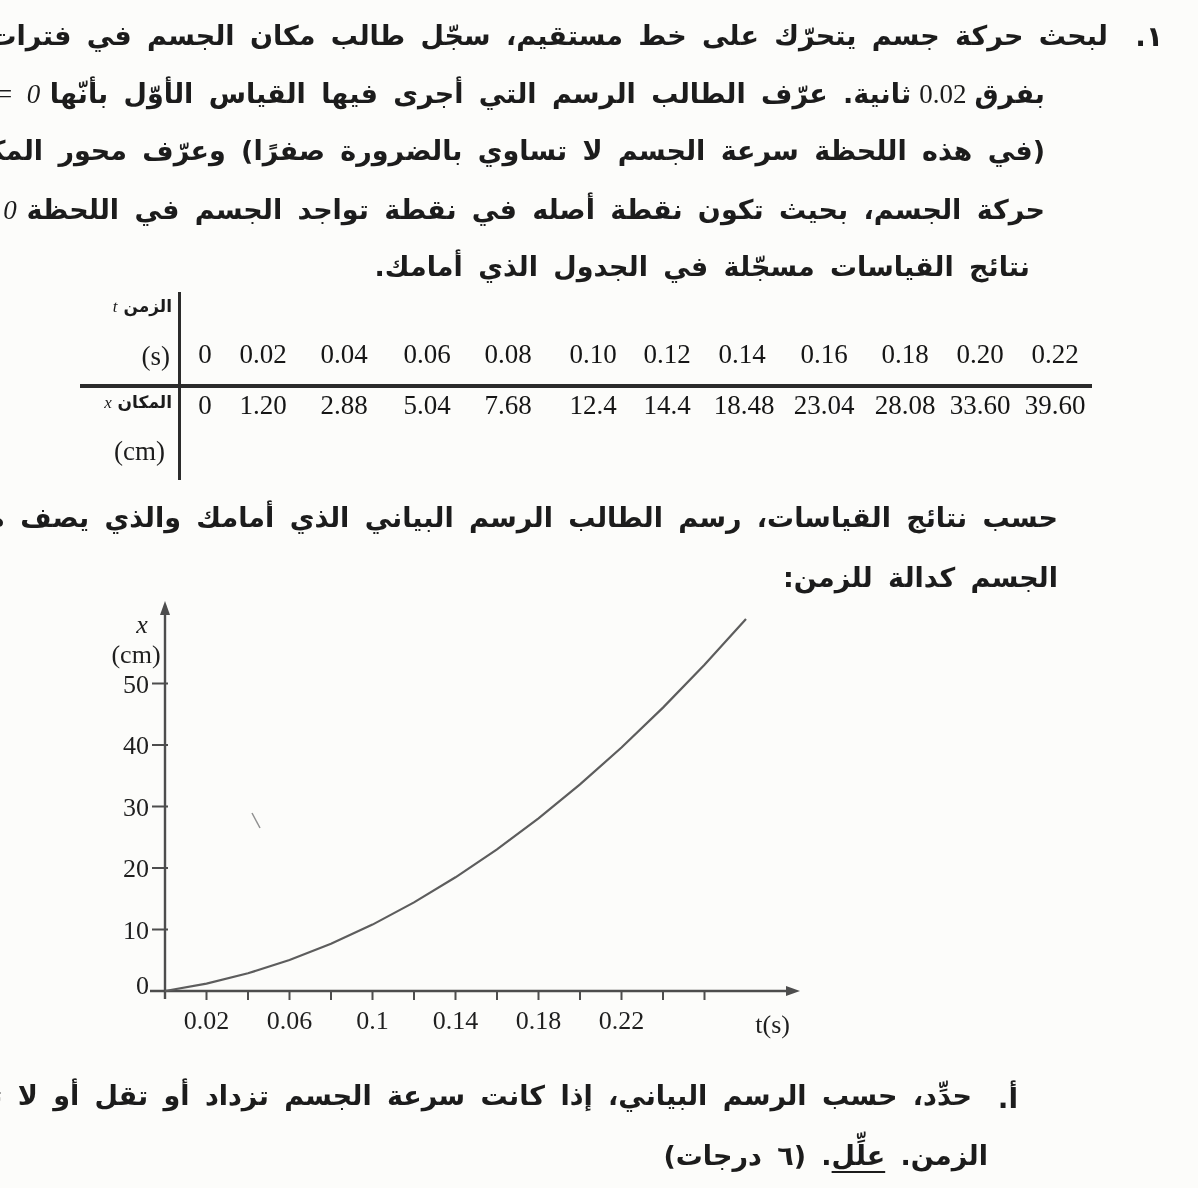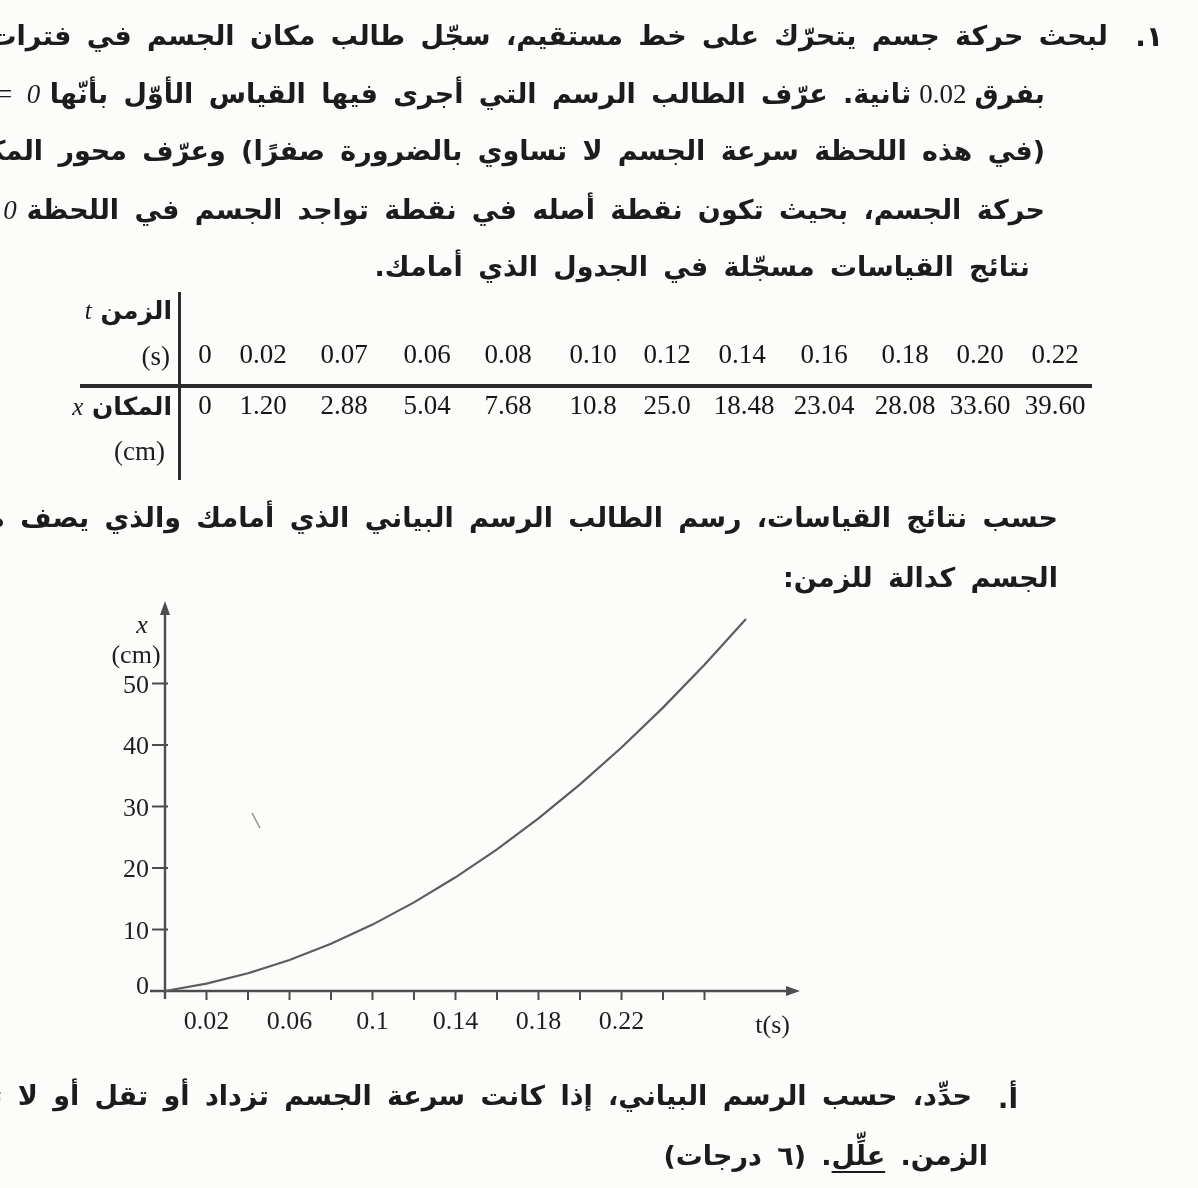--- a/index.html
+++ b/index.html
@@ -6,21 +6,21 @@
   #page{position:relative;width:1198px;height:1188px;background:#fcfcfa;margin:0 auto;overflow:hidden;
         font-family:"DejaVu Sans",sans-serif;color:#1c1c1c;}
   .ar{position:absolute;direction:rtl;white-space:nowrap;font-size:27px;font-weight:700;
       word-spacing:0.22em;letter-spacing:0.2px;line-height:1.45;}
   .latin{font-family:"Liberation Serif",serif;font-weight:400;font-style:italic;margin:0 .35em;}
   .latin-num{font-family:"Liberation Serif",serif;font-weight:400;font-style:normal;margin:0 .3em;}
   .marker{position:absolute;direction:rtl;font-size:28px;font-weight:700;}
   .underlined{text-decoration:underline;text-underline-offset:6px;}
   
   #table-region{position:absolute;left:0;top:0;width:1198px;height:1188px;pointer-events:none;}
-  .thead{position:absolute;direction:rtl;font-size:25px;font-weight:700;white-space:nowrap;}
+  .thead{position:absolute;direction:rtl;font-size:17px;font-weight:700;white-space:nowrap;}
   .tunit{position:absolute;font-family:"Liberation Serif",serif;font-size:27px;font-weight:400;}
   .tv{position:absolute;width:96px;text-align:center;font-family:"Liberation Serif",serif;
       font-size:27px;font-weight:400;color:#161616;}
   .vline{position:absolute;background:#2b2b2b;}
   .hline{position:absolute;background:#2b2b2b;}
   
   #graph-wrap{position:absolute;left:90px;top:595px;width:740px;height:460px;}
   svg text{font-family:"Liberation Serif",serif;font-size:26px;fill:#1f1f1f;}
   .axis{stroke:#4d4d4d;stroke-width:2.4;}
   .tick{stroke:#4d4d4d;stroke-width:2;}
@@ -58,39 +58,39 @@
       <span>المكان</span><span class="latin">x</span>
     </div>
     <div class="tunit" style="right:1033px;top:436px;">(cm)</div>
 
     <div class="vline" style="left:178px;top:292px;width:3px;height:188px;"></div>
     <div class="hline" style="left:80px;top:384px;width:1012px;height:4px;"></div>
 
     <div id="time-row">
         <span class="tv" style="left: 157px; top: 339px;">0</span>
         <span class="tv" style="left: 215px; top: 339px;">0.02</span>
-        <span class="tv" style="left: 296px; top: 339px;">0.07</span>
+        <span class="tv" style="left: 296px; top: 339px;">0.04</span>
         <span class="tv" style="left: 379px; top: 339px;">0.06</span>
         <span class="tv" style="left: 460px; top: 339px;">0.08</span>
         <span class="tv" style="left: 545px; top: 339px;">0.10</span>
         <span class="tv" style="left: 619px; top: 339px;">0.12</span>
         <span class="tv" style="left: 694px; top: 339px;">0.14</span>
         <span class="tv" style="left: 776px; top: 339px;">0.16</span>
         <span class="tv" style="left: 857px; top: 339px;">0.18</span>
         <span class="tv" style="left: 932px; top: 339px;">0.20</span>
         <span class="tv" style="left: 1007px; top: 339px;">0.22</span>
       </div>
     <div id="position-row">
         <span class="tv" style="left: 157px; top: 390px;">0</span>
         <span class="tv" style="left: 215px; top: 390px;">1.20</span>
         <span class="tv" style="left: 296px; top: 390px;">2.88</span>
         <span class="tv" style="left: 379px; top: 390px;">5.04</span>
         <span class="tv" style="left: 460px; top: 390px;">7.68</span>
-        <span class="tv" style="left: 545px; top: 390px;">10.8</span>
-        <span class="tv" style="left: 619px; top: 390px;">25.0</span>
+        <span class="tv" style="left: 545px; top: 390px;">12.4</span>
+        <span class="tv" style="left: 619px; top: 390px;">14.4</span>
         <span class="tv" style="left: 696px; top: 390px; text-align: center;">18.48</span>
         <span class="tv" style="left: 776px; top: 390px;">23.04</span>
         <span class="tv" style="left: 857px; top: 390px;">28.08</span>
         <span class="tv" style="left: 932px; top: 390px;">33.60</span>
         <span class="tv" style="left: 1007px; top: 390px;">39.60</span>
       </div>
   </div>
 
   <div class="ar" style="right:140px;top:498px;">حسب نتائج القياسات، رسم الطالب الرسم البياني الذي أمامك والذي يصف مكان</div>
   <div class="ar" style="right:140px;top:558px;">الجسم كدالة للزمن:</div>

